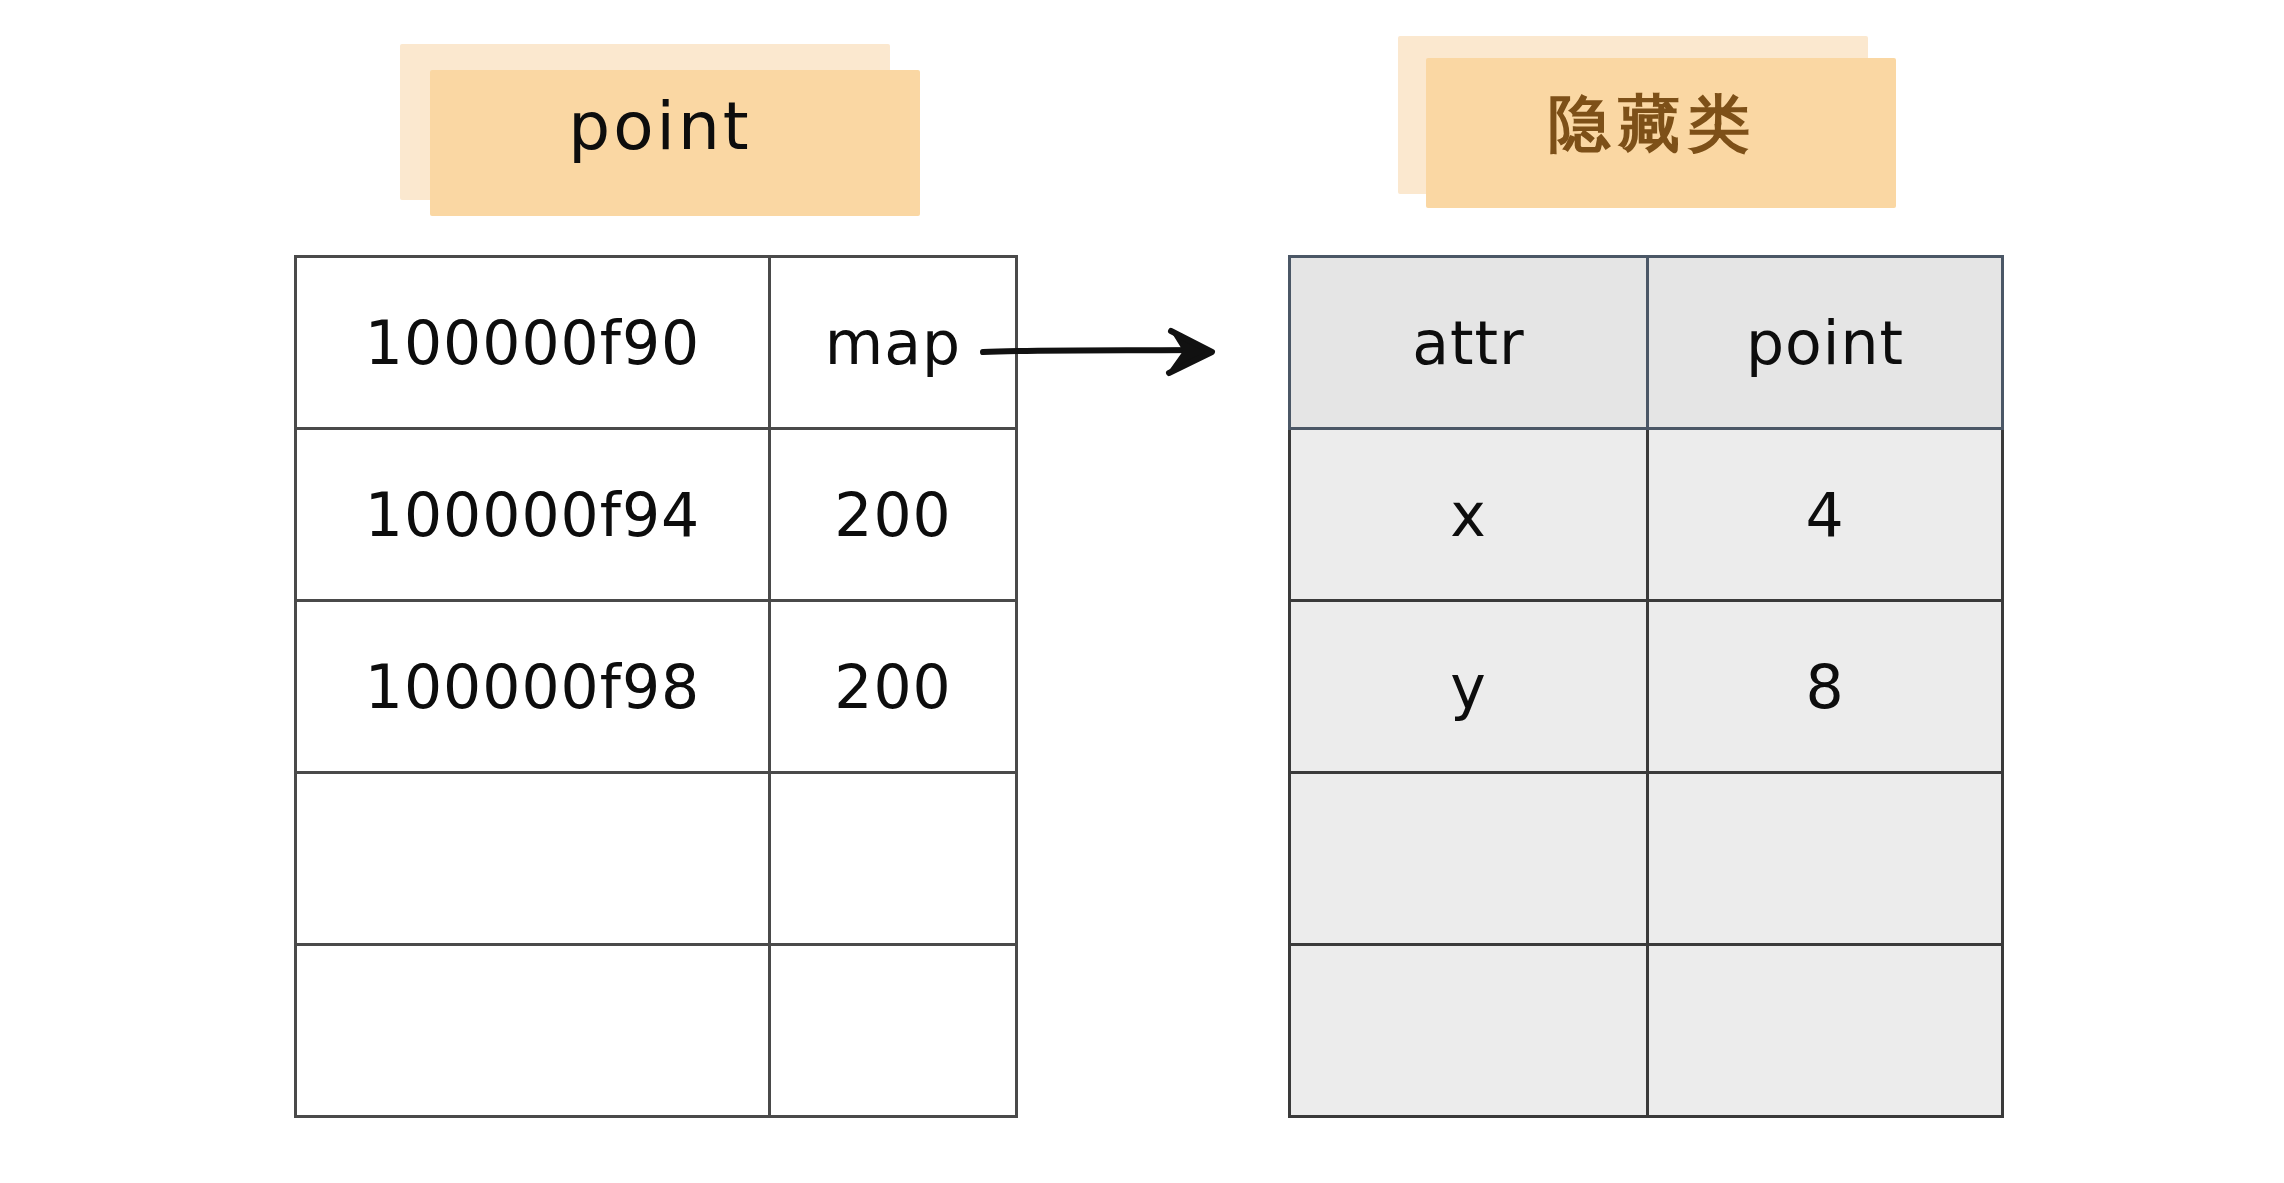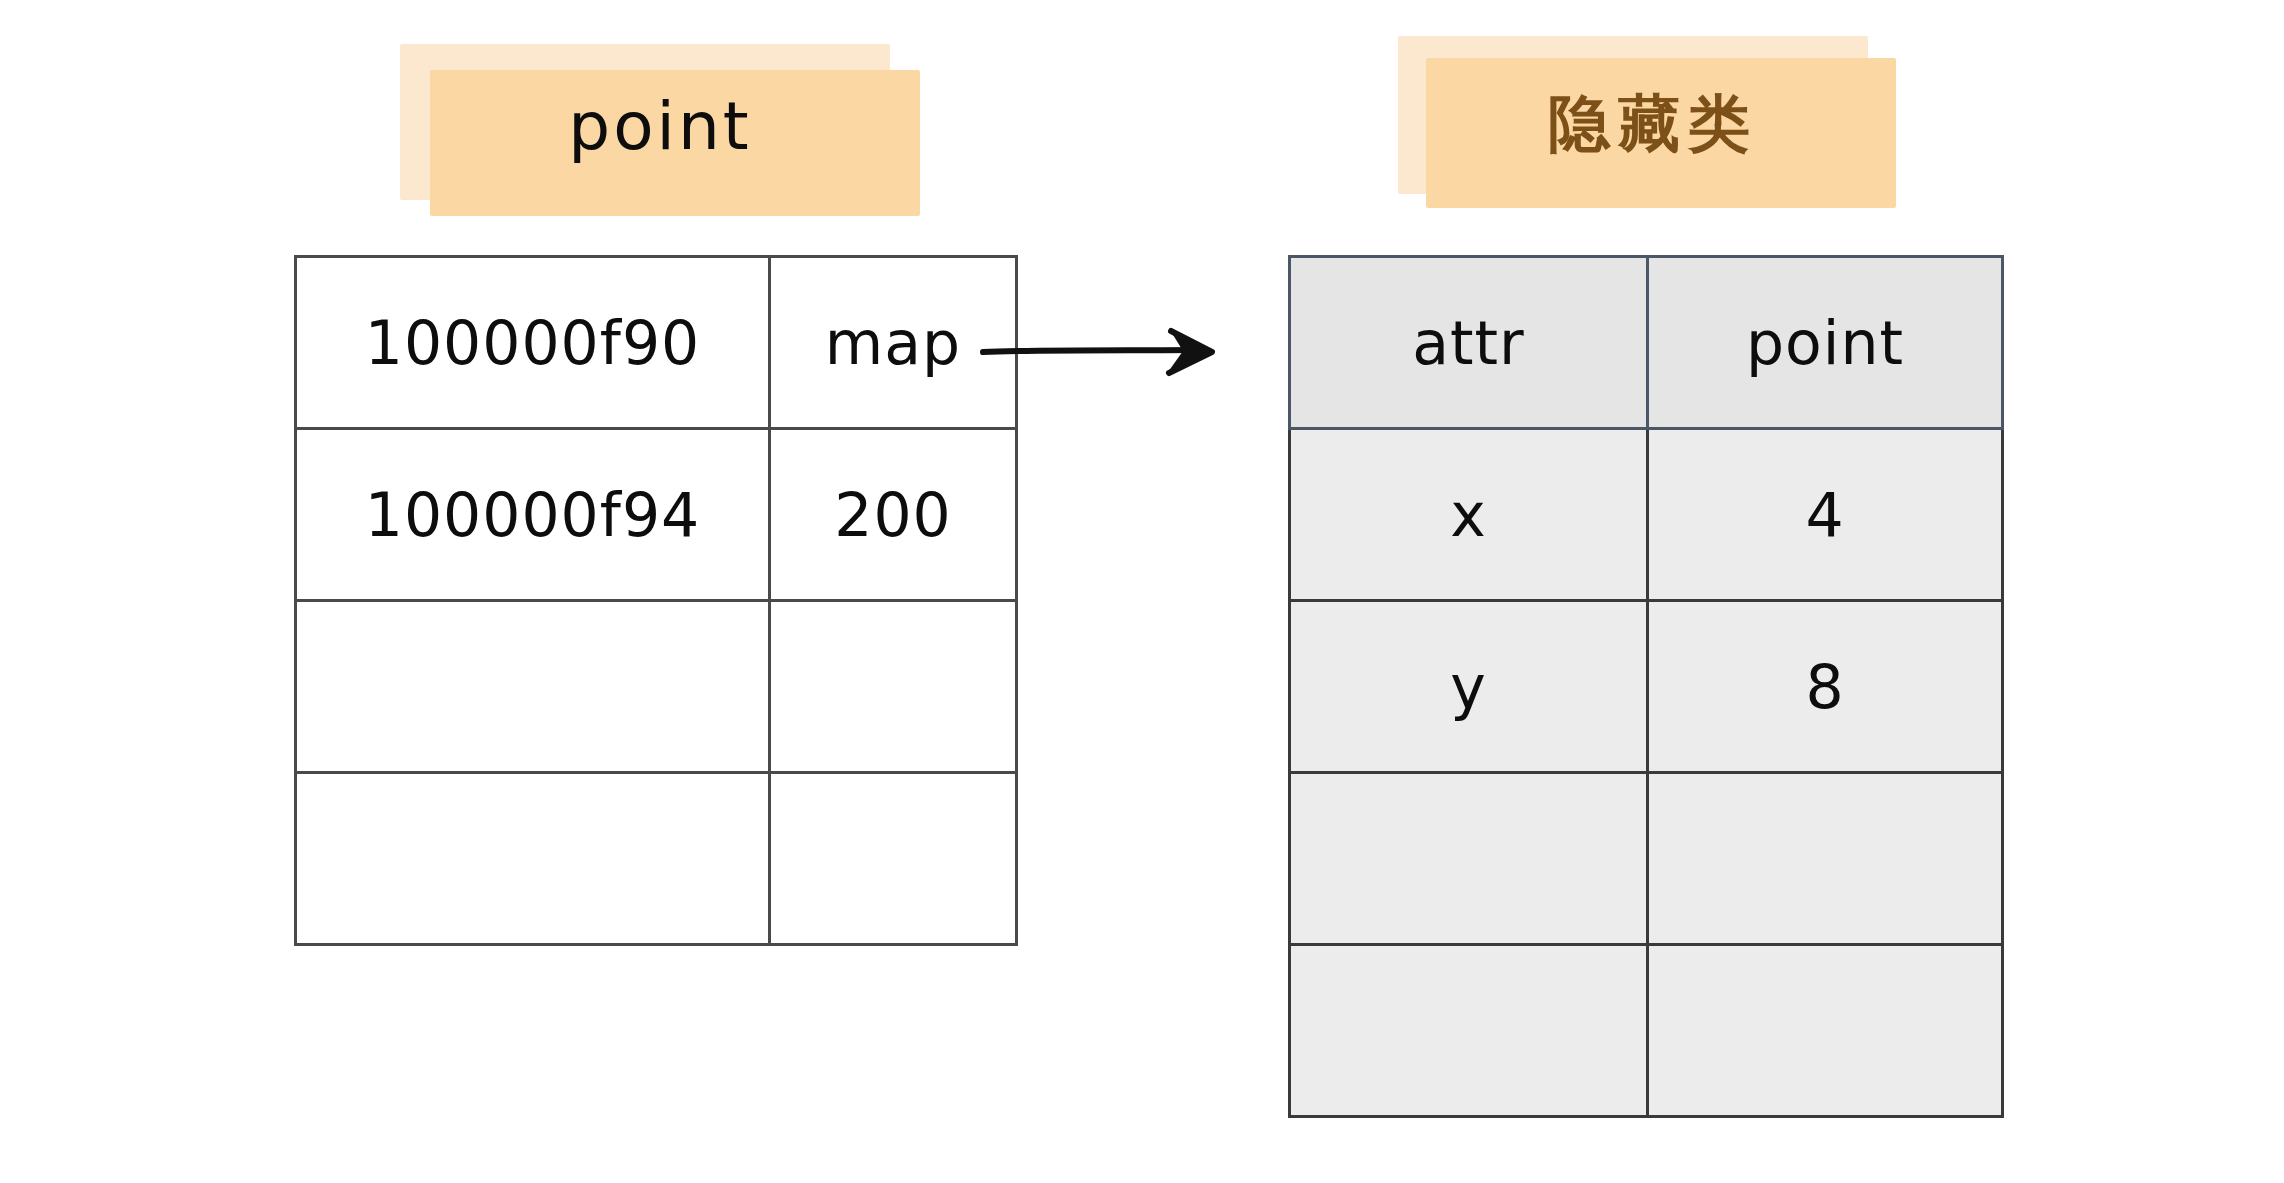--- a/index.html
+++ b/index.html
@@ -138,20 +138,24 @@
     <tbody>
       <tr>
         <td class="addr-col">100000f90</td>
         <td class="val-col">map</td>
       </tr>
       <tr>
         <td class="addr-col">100000f94</td>
         <td class="val-col">200</td>
       </tr>
       <tr>
+        <td class="addr-col">100000f98</td>
+        <td class="val-col">200</td>
+      </tr>
+      <tr>
         <td class="addr-col"></td>
         <td class="val-col"></td>
       </tr>
       <tr>
         <td class="addr-col"></td>
         <td class="val-col"></td>
       </tr>
     </tbody>
   </table>
 

